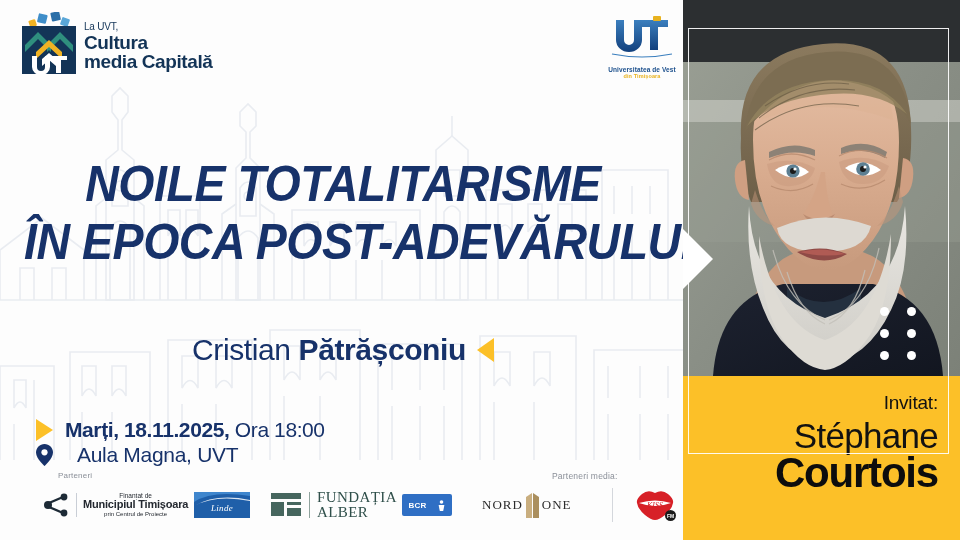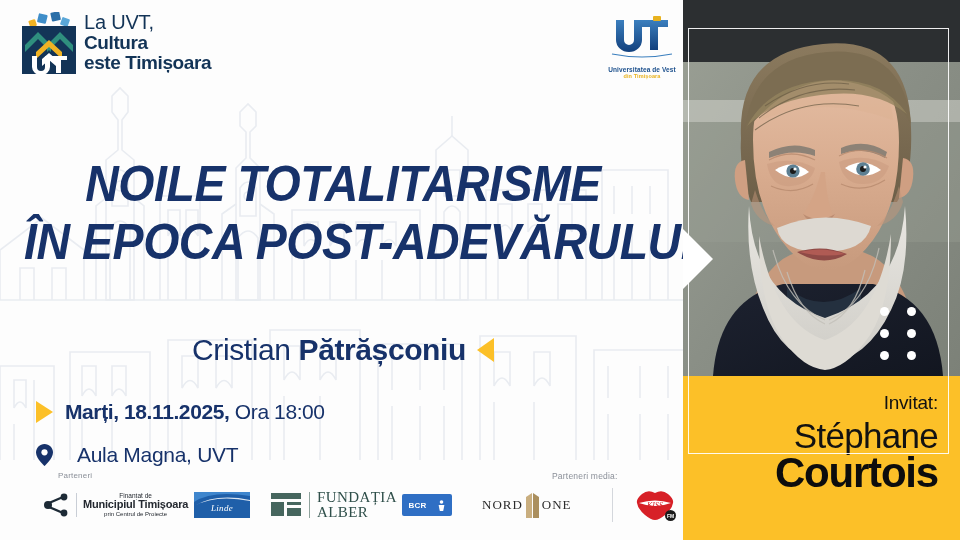--- a/index.html
+++ b/index.html
@@ -39,21 +39,21 @@
   }
   .cc-mark { position: relative; width: 54px; height: 62px; }
   .cc-sq {
     position: absolute; left: 0; top: 14px;
     width: 54px; height: 48px;
     background: #133457;
   }
   .cc-chev { position: absolute; left: 0; top: 14px; width: 54px; height: 48px; overflow: hidden; }
   .cc-confetti { position: absolute; top: 0; left: 6px; width: 44px; height: 20px; }
   .cc-words { line-height: 1.04; padding-bottom: 2px; }
-  .cc-l1 { font-size: 20px; color: #133457; letter-spacing: -0.2px; }
+  .cc-l1 { font-size: 10px; color: #133457; letter-spacing: -0.2px; }
   .cc-l2 { font-size: 19px; font-weight: 700; color: #133457; letter-spacing: -0.4px; }
   .cc-l3 { font-size: 19px; font-weight: 700; color: #133457; letter-spacing: -0.4px; }
 
   
   .uvt-logo {
     position: absolute;
     left: 592px; top: 16px;
     width: 100px; text-align: center;
   }
   .uvt-sub1 {
@@ -95,21 +95,21 @@
   .dlg-tri {
     width: 0; height: 0;
     border-top: 12px solid transparent;
     border-bottom: 12px solid transparent;
     border-right: 17px solid #fcc028;
     margin-left: 2px;
   }
 
   
   .date-row {
-    position: absolute; left: 36px; top: 400px;
+    position: absolute; left: 36px; top: 418px;
     display: flex; align-items: center; gap: 12px;
   }
   .play-tri {
     width: 0; height: 0;
     border-top: 11px solid transparent;
     border-bottom: 11px solid transparent;
     border-left: 17px solid #fcc028;
   }
   .date-txt { font-size: 21px; color: #17326a; letter-spacing: -0.4px; }
   .date-txt b { font-weight: 700; }
@@ -340,21 +340,21 @@
           <path d="M20 33 L27 27 L34 33 L34 40 L27 34 L20 40 Z" fill="#ffffff"></path>
           <g fill="#ffffff">
             <path d="M10 30 L10 41 a9 8 0 0 0 18 0 L28 30 L23 30 L23 41 a4 4 0 0 1 -8 0 L15 30 Z"></path>
             <path d="M28 30 L45 30 L45 34 L39 34 L39 47 L34 47 L34 34 L28 34 Z"></path>
           </g>
         </svg>
       </div>
       <div class="cc-words">
         <div class="cc-l1">La UVT,</div>
         <div class="cc-l2">Cultura</div>
-        <div class="cc-l3">este Timișoara</div>
+        <div class="cc-l3">media Capitală</div>
       </div>
     </div>
 
     <div class="uvt-logo">
       <svg width="64" height="44" viewBox="0 0 64 44" xmlns="http://www.w3.org/2000/svg">
         <defs>
           <linearGradient id="uvtg" x1="0" y1="0" x2="0" y2="1">
             <stop offset="0" stop-color="#3b7fbe"></stop>
             <stop offset="1" stop-color="#12407d"></stop>
           </linearGradient>

